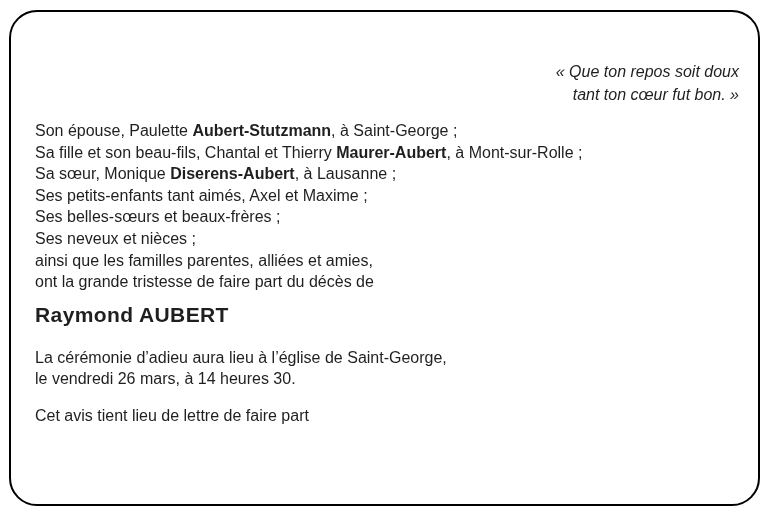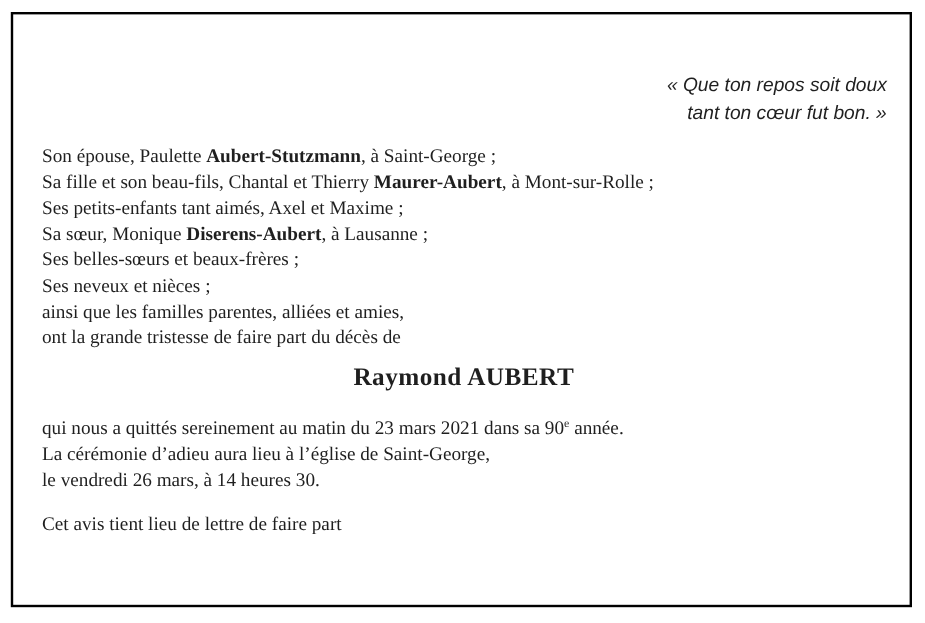--- a/index.html
+++ b/index.html
@@ -1,20 +1,20 @@
 <!DOCTYPE html>
 <html style="--text: #1f1f1f; --border: #000000; --bg: #ffffff;"><head>
 <meta charset="utf-8">
 <style>
   :root {
     --text: #1f1f1f;
     --border: #000000;
     --bg: #ffffff;
   }
-  * { margin: 0; padding: 0; box-sizing: border-box; }
+  * { margin: 0; padding: 0; box-sizing: border-box; border-radius: 28px; }
   html, body {
     width: 771px; height: 519px;
     background: var(--bg);
     font-family: "Liberation Sans", sans-serif;
     color: var(--text);
     overflow: hidden;
   }
   .sheet {
     position: absolute;
     left: 9px; top: 10px;
@@ -28,27 +28,26 @@
     text-align: right;
     font-style: italic;
     font-size: 16px;
     line-height: 23px;
   }
   .content {
     padding-left: 24px;
     padding-right: 20px;
     font-size: 16px;
     line-height: 21.6px;
-    font-family: Liberation Serif, serif;
   }
   .family { margin-top: 14px; }
   .family-line b, .detail-line b { font-weight: bold; }
   .name-line {
     margin-top: 8px;
-    text-align: center;
+    text-align: left;
     font-size: 21px;
     font-weight: bold;
     line-height: 27px;
     letter-spacing: 0.4px;
   }
   .details { margin-top: 19px; }
   sup {
     font-size: 0.62em;
     vertical-align: super;
     line-height: 0;
@@ -65,32 +64,31 @@
   <div class="quote">
     <div>« Que ton repos soit doux</div>
     <div>tant ton cœur fut bon. »</div>
   </div>
 
   <div class="content">
 
     <div class="family">
       <div class="family-line"><span>Son épouse, Paulette </span><b>Aubert-Stutzmann</b><span>, à Saint-George ;</span></div>
       <div class="family-line"><span>Sa fille et son beau-fils, Chantal et Thierry </span><b>Maurer-Aubert</b><span>, à Mont-sur-Rolle ;</span></div>
+      <div class="family-line"><span>Sa sœur, Monique </span><b>Diserens-Aubert</b><span>, à Lausanne ;</span></div>
       <div class="family-line"><span>Ses petits-enfants tant aimés, Axel et Maxime ;</span><b></b><span></span></div>
-      <div class="family-line"><span>Sa sœur, Monique </span><b>Diserens-Aubert</b><span>, à Lausanne ;</span></div>
       <div class="family-line"><span>Ses belles-sœurs et beaux-frères ;</span><b></b><span></span></div>
       <div class="family-line"><span>Ses neveux et nièces ;</span><b></b><span></span></div>
       <div class="family-line"><span>ainsi que les familles parentes, alliées et amies,</span><b></b><span></span></div>
       <div class="family-line"><span>ont la grande tristesse de faire part du décès de</span><b></b><span></span></div>
     </div>
 
     <div class="name-line">Raymond AUBERT</div>
 
     <div class="details">
-      <div class="detail-line"><span>qui nous a quittés sereinement au matin du 23 mars 2021 dans sa 90</span><sup>e</sup><span> année.</span></div>
       <div class="detail-line">La cérémonie d’adieu aura lieu à l’église de Saint-George,</div>
       <div class="detail-line">le vendredi 26 mars, à 14 heures 30.</div>
     </div>
 
     <div class="closing">Cet avis tient lieu de lettre de faire part</div>
 
   </div>
 </div>
 
 </body></html>

